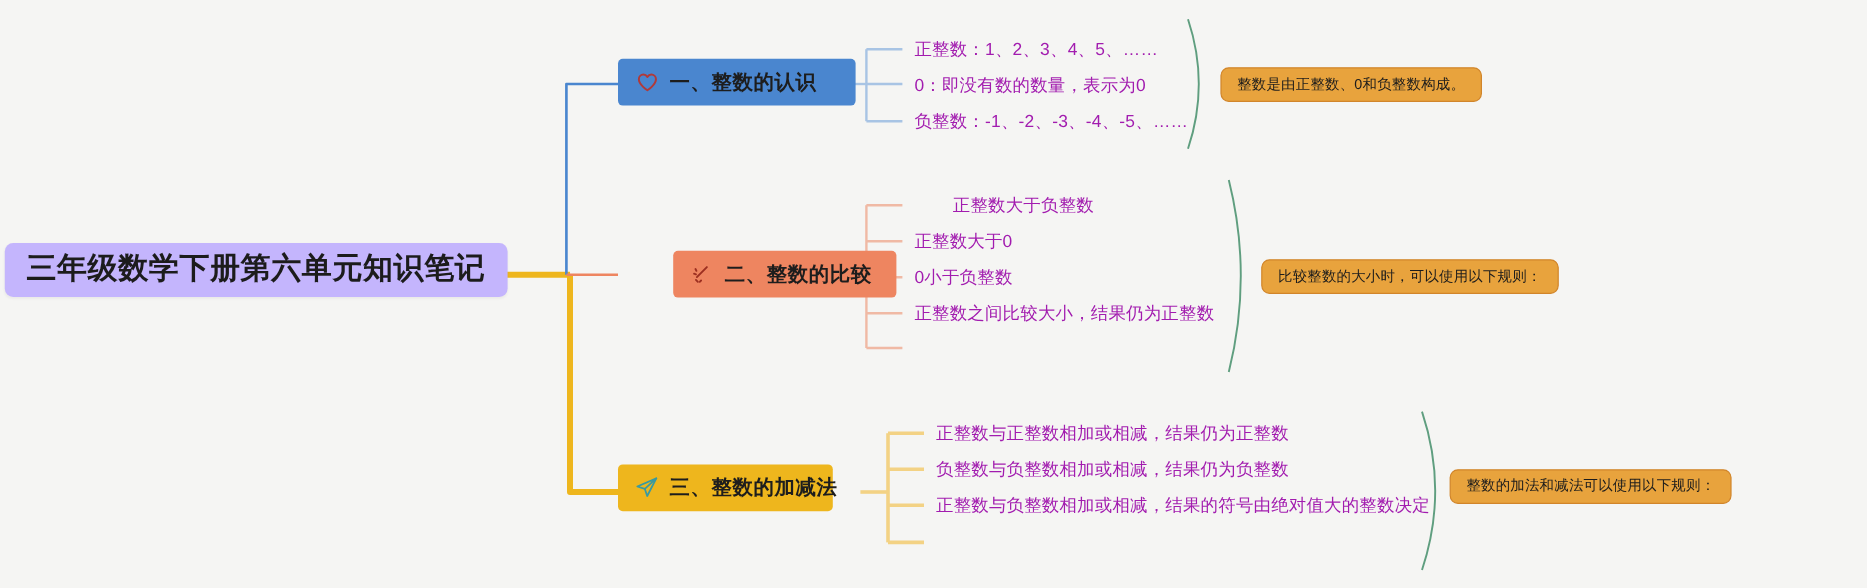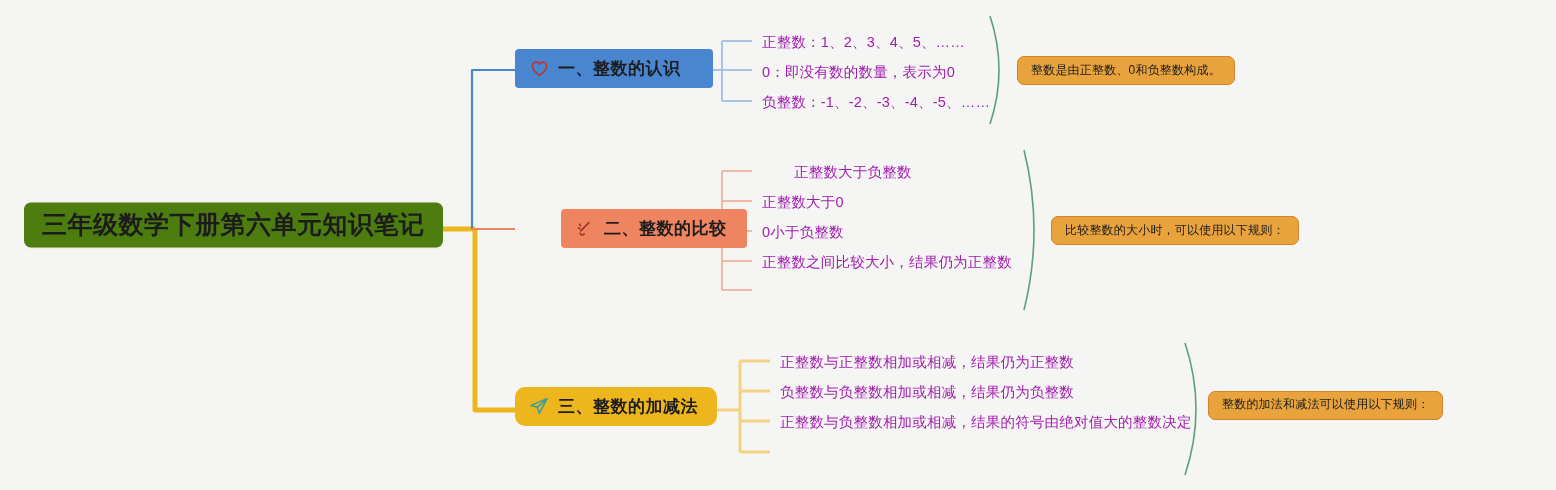--- a/index.html
+++ b/index.html
@@ -23,24 +23,24 @@
     left: 0;
     top: 0;
     width: 1556px;
     height: 490px;
     pointer-events: none;
   }
 
   
   .root-node {
     position: absolute;
-    left: 24px;
+    left: 4px;
     top: 225px;
     transform: translateY(-50%);
-    background: #4d7c0f;
+    background: #c4b5fd;
     border-radius: 7px;
     padding: 9px 18px 11px 18px;
     box-shadow: 0 1px 2px rgba(0,0,0,0.045);
   }
   .root-node .root-text {
     font-size: 25px;
     font-weight: bold;
     color: #1c1c1c;
     letter-spacing: 0.5px;
     white-space: nowrap;
@@ -69,21 +69,21 @@
     display: inline-flex;
     align-items: center;
     justify-content: center;
     width: 20px;
     height: 20px;
     flex: 0 0 20px;
   }
 
   #branch-1 { left: 515px; top: 49px;  width: 198px; background: #4a86cf; }
   #branch-2 { left: 515px; top: 209px; width: 186px; background: #ee8560; margin-left: 46px; }
-  #branch-3 { left: 515px; top: 387px; width: 202px; background: #eeb61d; border-radius: 10px; }
+  #branch-3 { left: 515px; top: 387px; width: 179px; background: #eeb61d; }
 
   
   .leaf {
     position: absolute;
     font-size: 14.5px;
     color: #a21caf;
     white-space: nowrap;
     line-height: 1;
     letter-spacing: 0.2px;
   }

